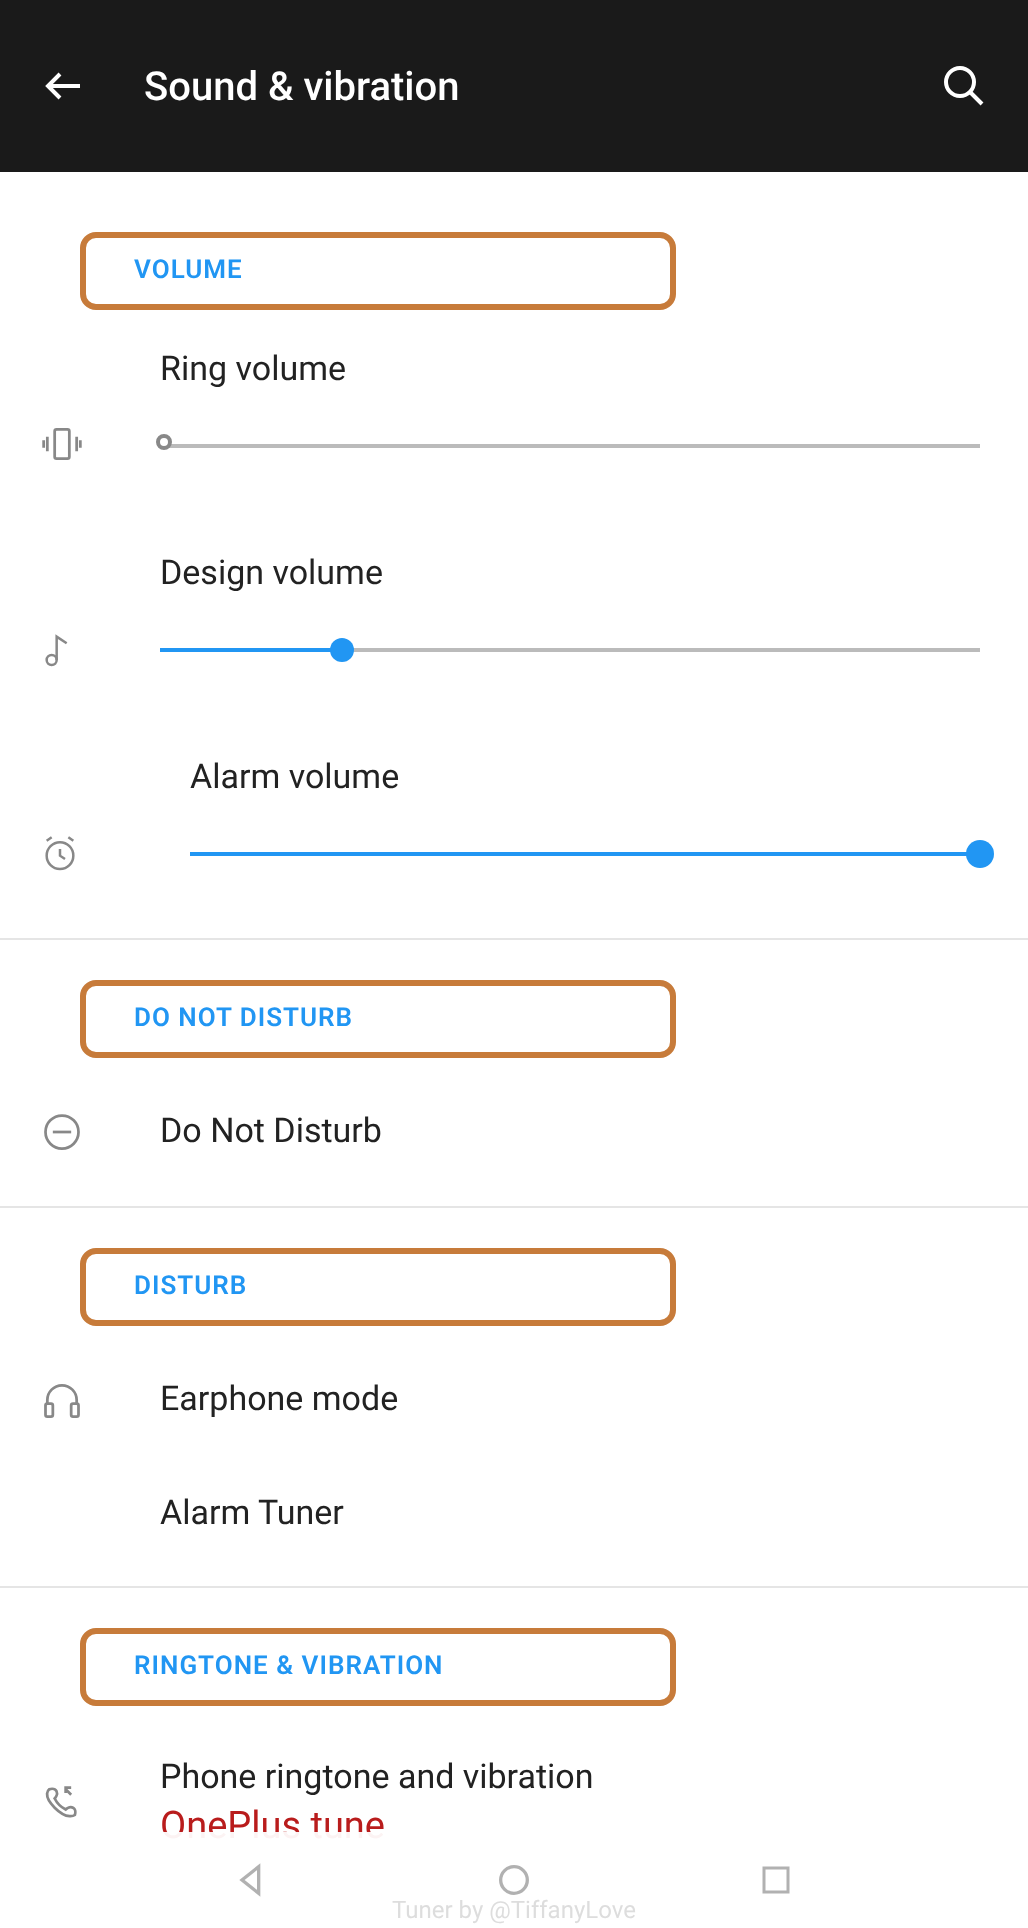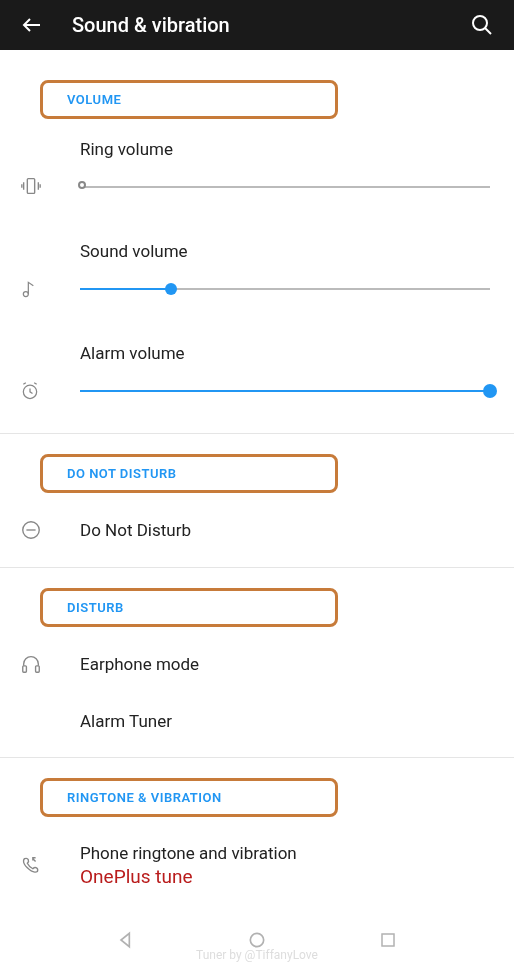--- a/index.html
+++ b/index.html
@@ -6,21 +6,21 @@
     body {
       width: 514px;
       height: 964px;
       font-family: -apple-system, BlinkMacSystemFont, 'Segoe UI', Roboto, sans-serif;
       background: #fff;
       overflow: hidden;
       position: relative;
     }
     .header {
       background: #1a1a1a;
-      height: 50px;
+      height: 86px;
       display: flex;
       align-items: center;
       padding: 0 18px;
       color: white;
     }
     .back-arrow {
       width: 28px;
       height: 28px;
       display: flex;
       align-items: center;
@@ -209,30 +209,30 @@
   </div>
 
   <div class="setting-row" style="margin-top:20px;">
     <div class="setting-icon">
       <svg width="20" height="20" viewBox="0 0 24 24" fill="none" stroke="#888" stroke-width="1.5">
         <circle cx="7" cy="18" r="3"></circle>
         <path d="M10 18 L10 4 L16 8"></path>
       </svg>
     </div>
     <div class="setting-body">
-      <div class="setting-label">Sound volume</div>
+      <div class="setting-label">Design volume</div>
       <div class="slider-container">
         <div class="slider-track"></div>
         <div class="slider-fill" style="width: 22%;"></div>
         <div class="slider-thumb" style="left: 22%;"></div>
       </div>
     </div>
   </div>
 
-  <div class="setting-row" style="margin-top:20px;">
+  <div class="setting-row" style="margin-top:20px;gap:15px;">
     <div class="setting-icon">
       <svg width="20" height="20" viewBox="0 0 24 24" fill="none" stroke="#888" stroke-width="1.5">
         <circle cx="12" cy="13" r="8"></circle>
         <path d="M12 9 L12 13 L15 15"></path>
         <path d="M4 4 L7 2 M20 4 L17 2"></path>
       </svg>
     </div>
     <div class="setting-body">
       <div class="setting-label">Alarm volume</div>
       <div class="slider-container">

